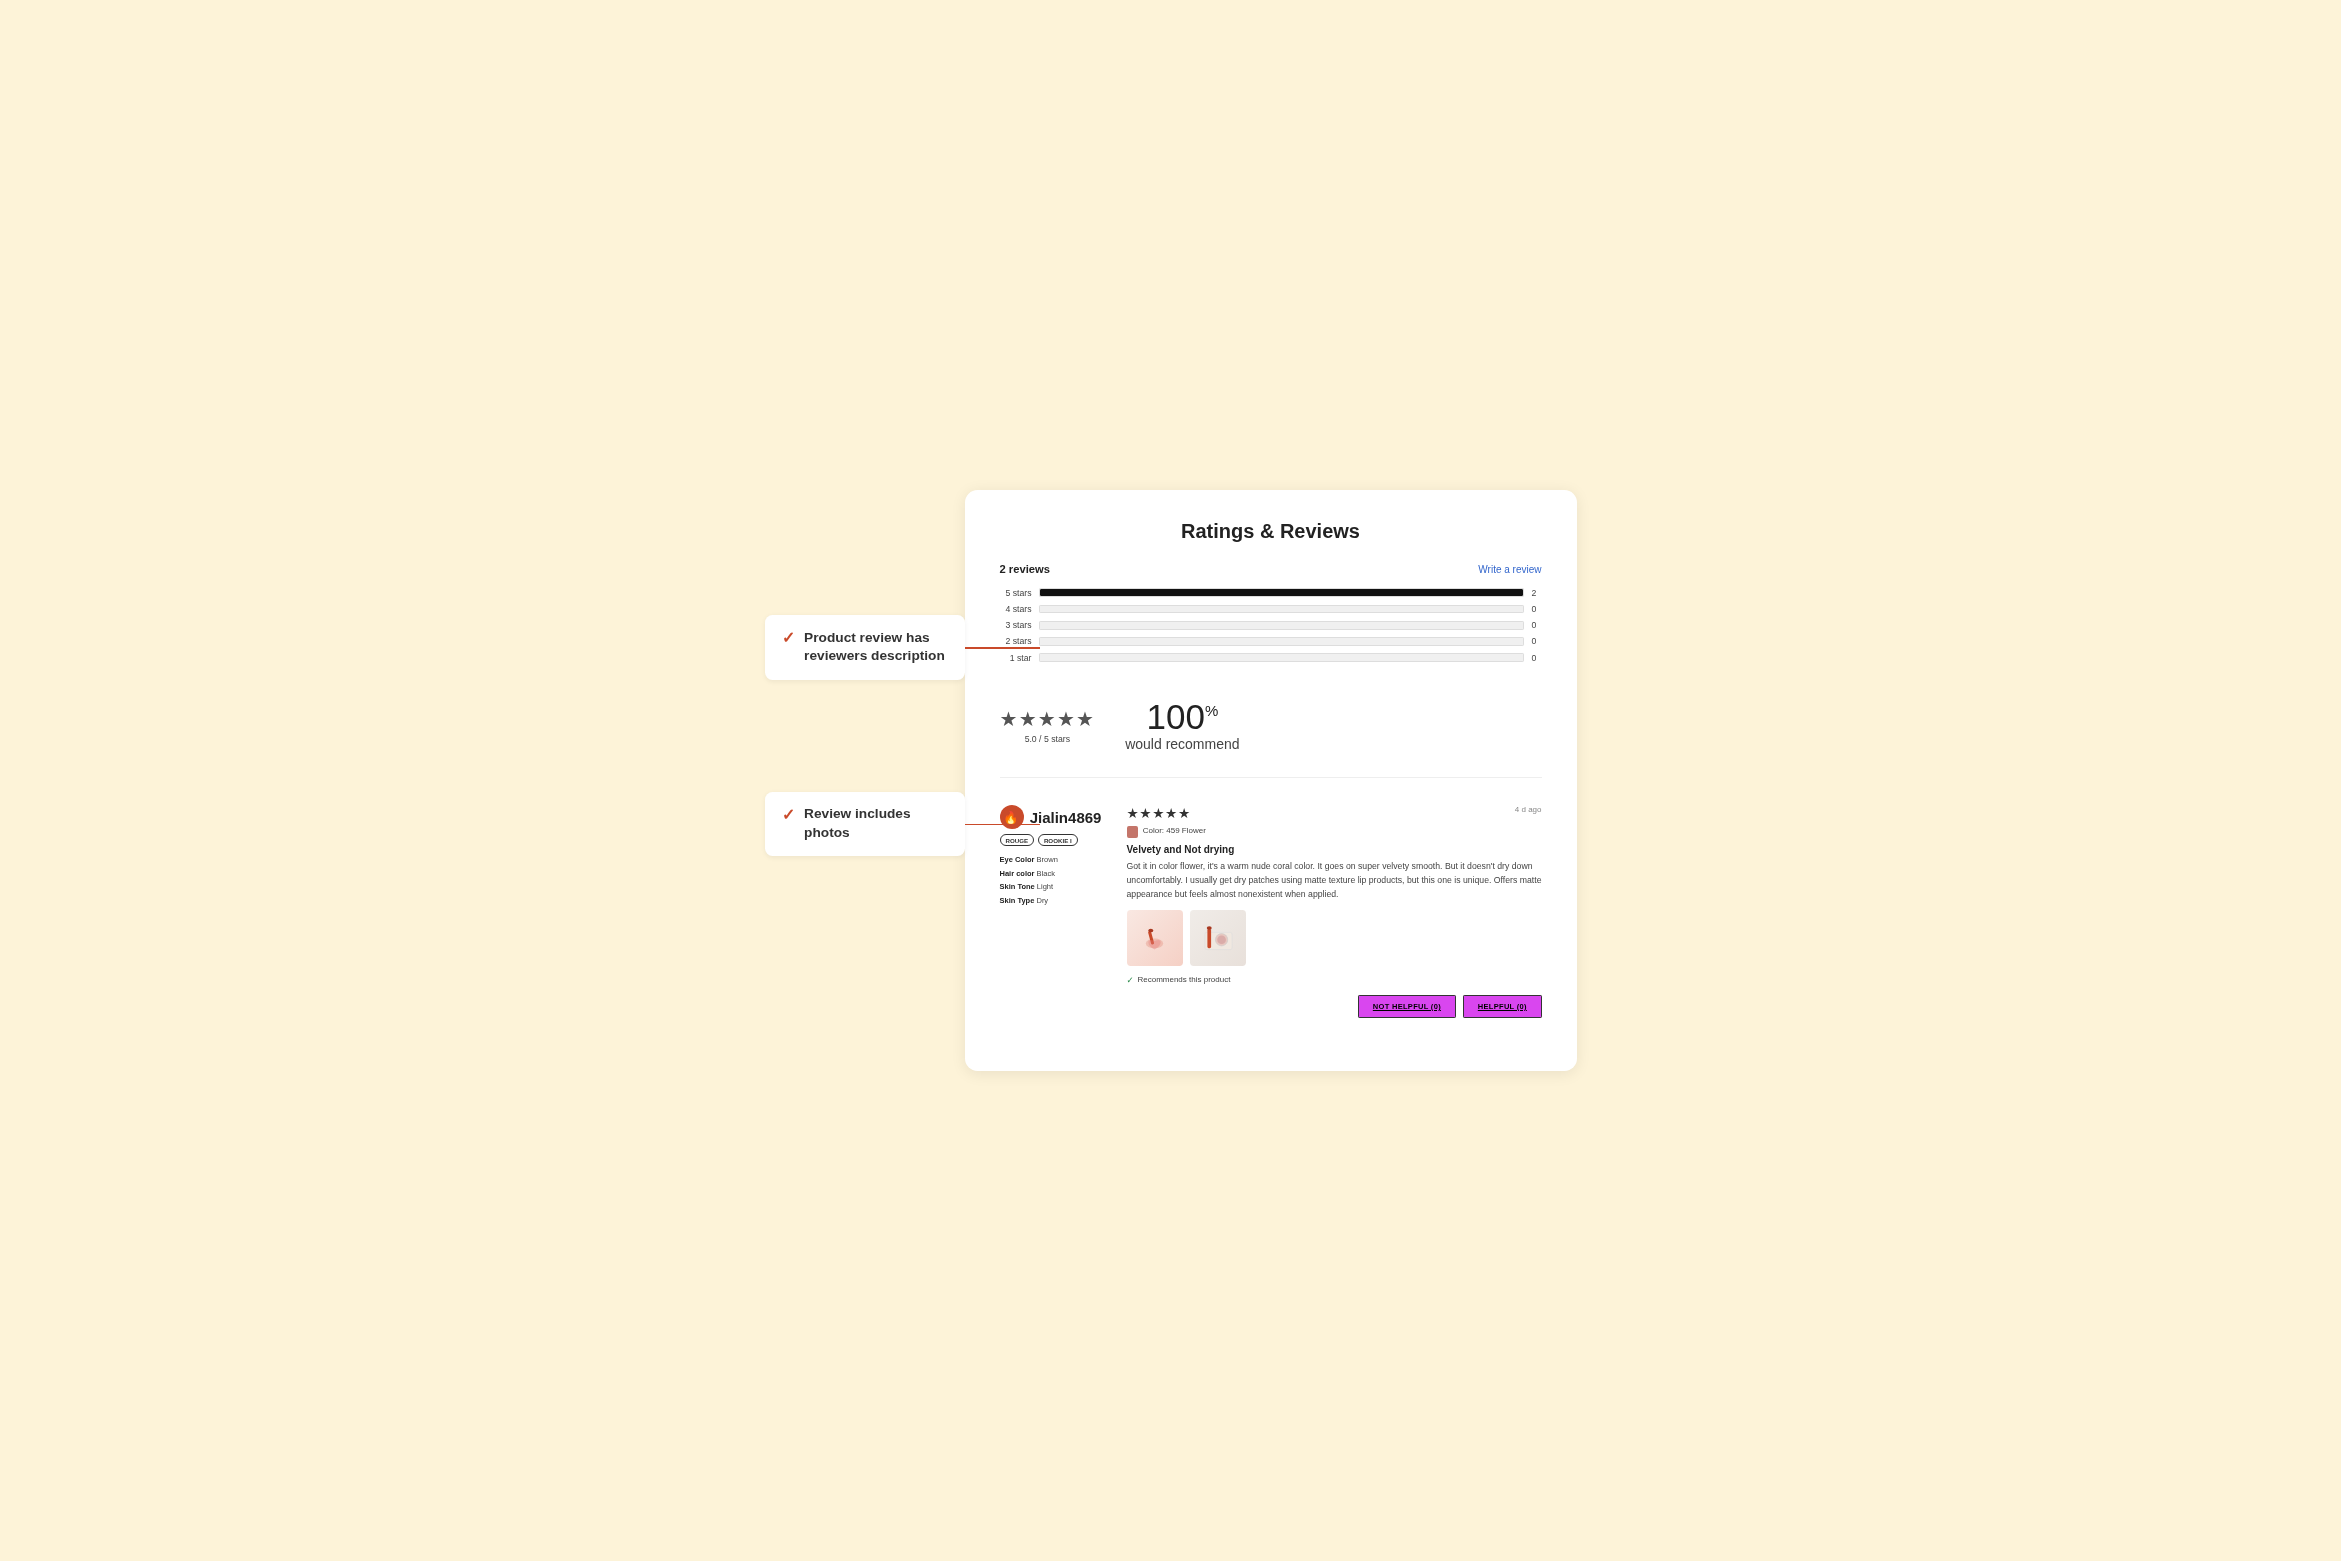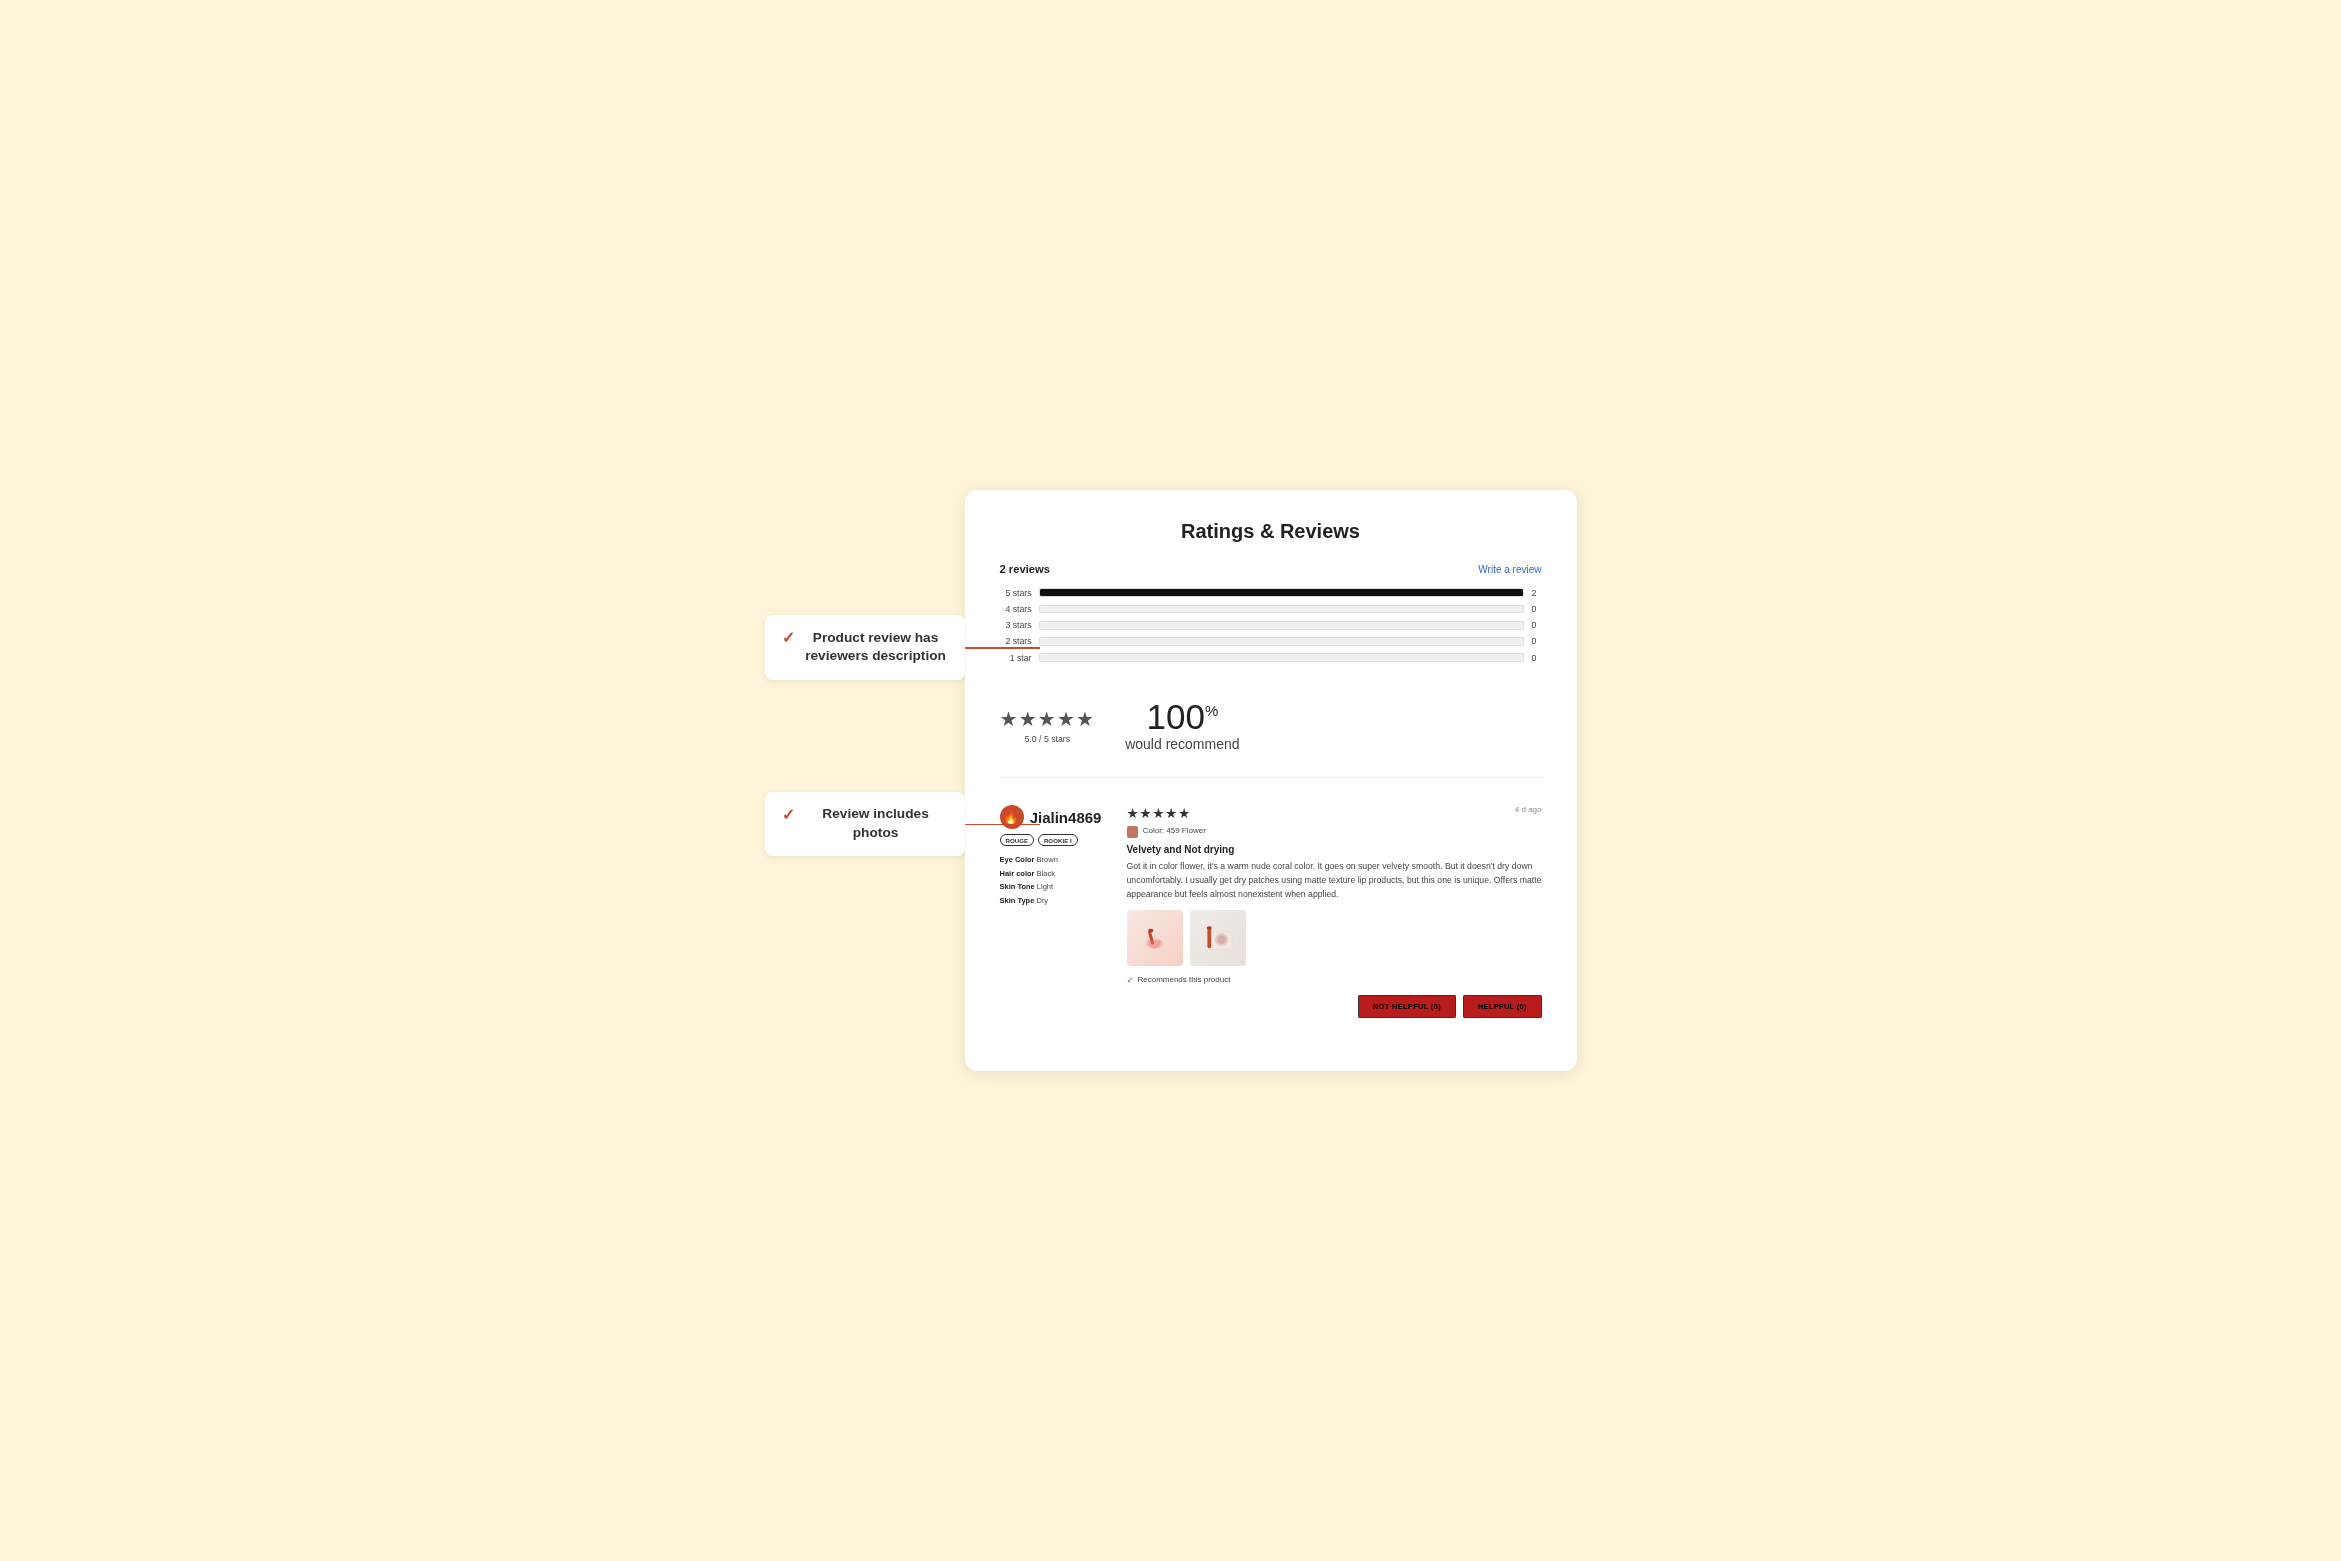--- a/index.html
+++ b/index.html
@@ -52,21 +52,20 @@
       line-height: 1;
       margin-top: 1.2px;
       flex-shrink: 0;
     }
 
     .annotation-text {
       font-size: 13.7px;
       font-weight: 600;
       color: #333;
       line-height: 1.35;
-      text-align: center;
     }
 
     
     .connector-line {
       position: absolute;
       right: -75px;
       top: 50%;
       width: 75px;
       height: 1.2px;
       background: #c94a2a;
@@ -388,27 +387,28 @@
     }
 
     .helpful-buttons {
       display: flex;
       gap: 7.5px;
       justify-content: flex-end;
     }
 
     .helpful-btn {
       border: 0.9px solid #333;
-      background: #b91c1c;
+      background: #d946ef;
       padding: 6.2px 13.7px;
       font-size: 7.5px;
       font-weight: 700;
       letter-spacing: 0.3px;
       cursor: pointer;
       border-radius: 1.2px;
+      text-decoration: underline;
     }
   </style>
 </head>
 <body>
 
 <div class="outer-wrapper">
 
   <div class="annotations-panel">
     <div class="annotation-card">
       <span class="annotation-check">✓</span>

